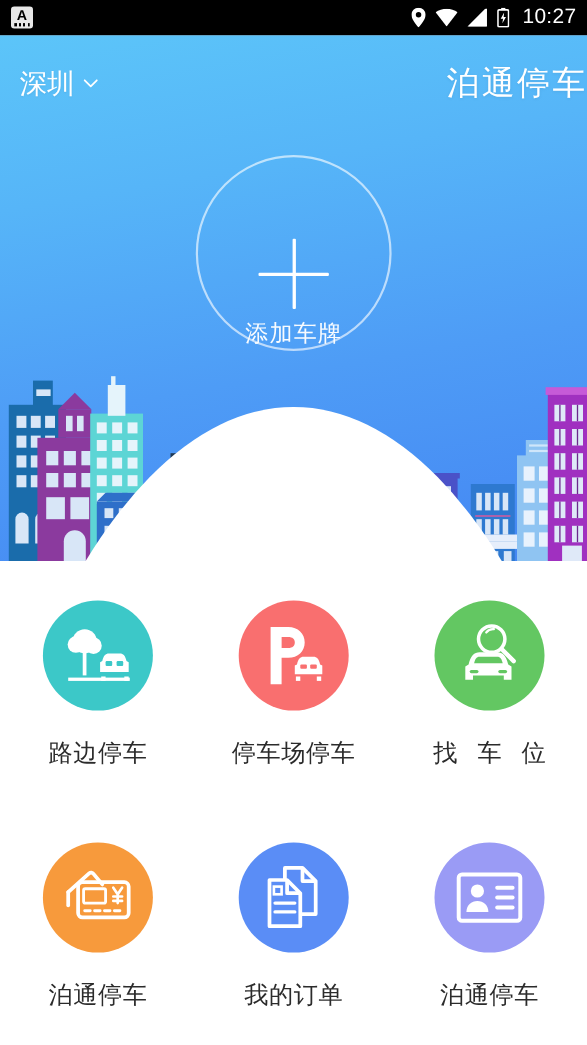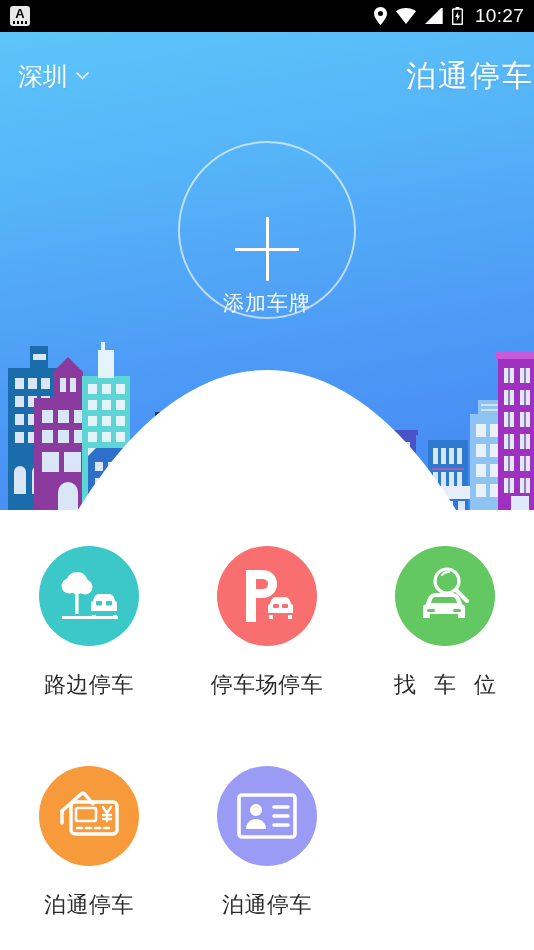--- a/index.html
+++ b/index.html
@@ -455,20 +455,36 @@
             <line x1="20" y1="39" x2="25" y2="39"></line>
               <line x1="29" y1="39" x2="34" y2="39"></line>
             <line x1="38" y1="39" x2="43" y2="39"></line>
               <line x1="47" y1="39" x2="52" y2="39"></line>
           </g>
         </svg>
       </div>
       <div class="cap">泊通停车</div>
     </div>
 
+    <div class="cell">
+      <div class="circ" style="background:#5a8df6">
+        <svg width="56" height="60" viewBox="0 0 56 60">
+          <path d="M20 3h16l12 12v30H20z" fill="none" stroke="#fff" stroke-width="3.4" stroke-linejoin="round"></path>
+          <path d="M36 3v12h12" fill="none" stroke="#fff" stroke-width="3.4" stroke-linejoin="round"></path>
+          <path d="M6 14h16l12 12v30H6z" fill="#5a8df6" stroke="#fff" stroke-width="3.4" stroke-linejoin="round"></path>
+          <path d="M22 14v12h12" fill="none" stroke="#fff" stroke-width="3.4" stroke-linejoin="round"></path>
+          <rect x="10" y="20" width="7" height="7" fill="none" stroke="#fff" stroke-width="2.4"></rect>
+          <g stroke="#fff" stroke-width="3" stroke-linecap="round">
+            <line x1="11" y1="35" x2="29" y2="35"></line>
+            <line x1="11" y1="43" x2="29" y2="43"></line>
+          </g>
+        </svg>
+      </div>
+      <div class="cap">我的订单</div>
+    </div>
 
     <div class="cell">
       <div class="circ" style="background:#9a9bf5">
         <svg width="62" height="50" viewBox="0 0 62 50">
           <rect x="3" y="4" width="56" height="42" rx="3" fill="none" stroke="#fff" stroke-width="3.6"></rect>
           <circle cx="20" cy="19" r="6" fill="#fff"></circle>
           <path d="M10 38c0-6 4.5-10 10-10s10 4 10 10z" fill="#fff"></path>
           <g stroke="#fff" stroke-width="3.6" stroke-linecap="round">
             <line x1="38" y1="16" x2="52" y2="16"></line>
             <line x1="38" y1="25" x2="52" y2="25"></line>

